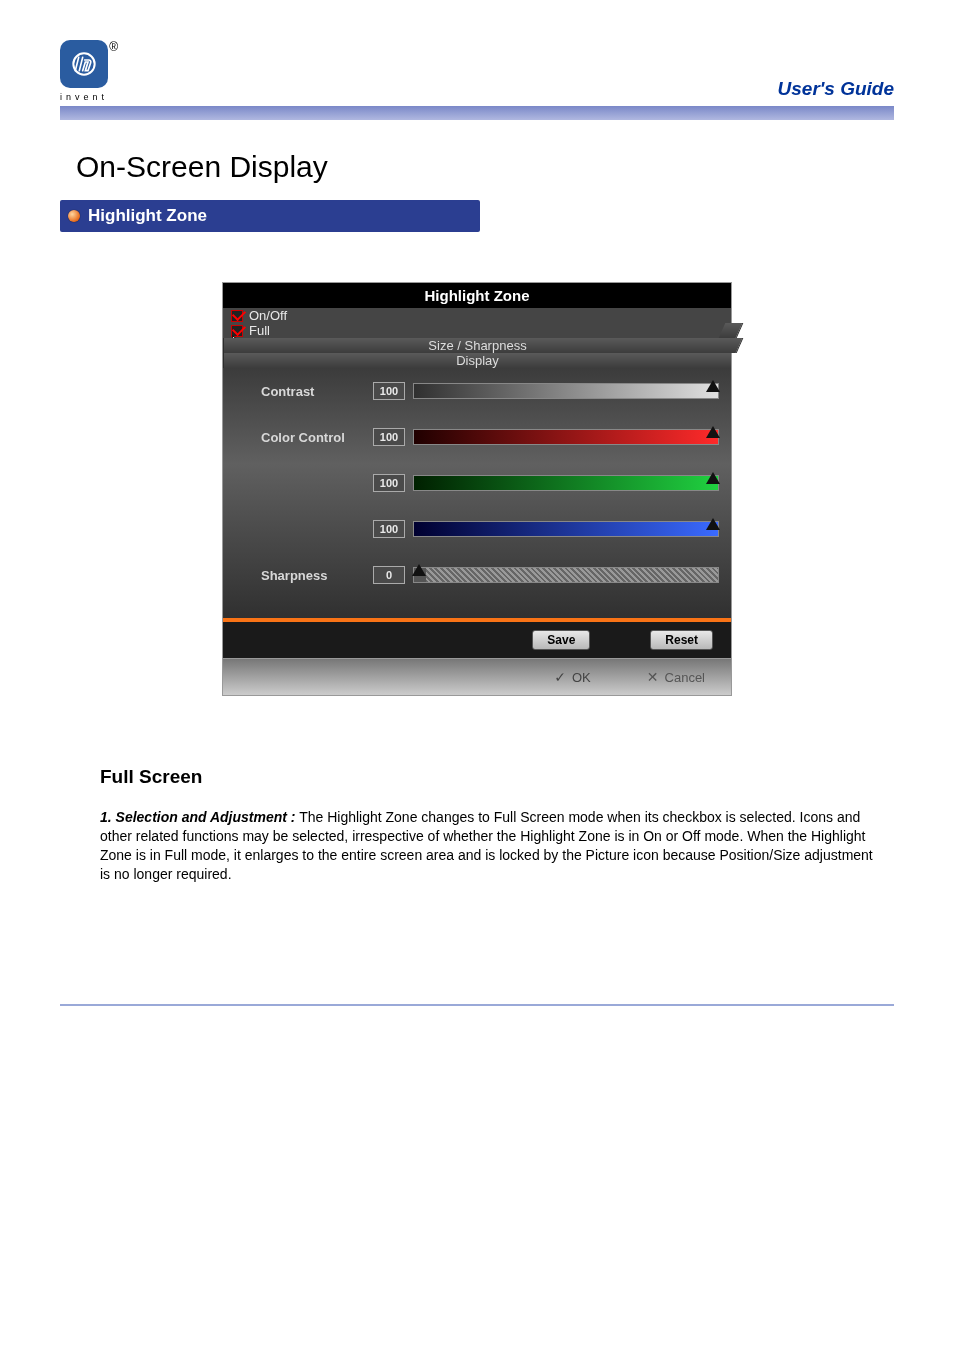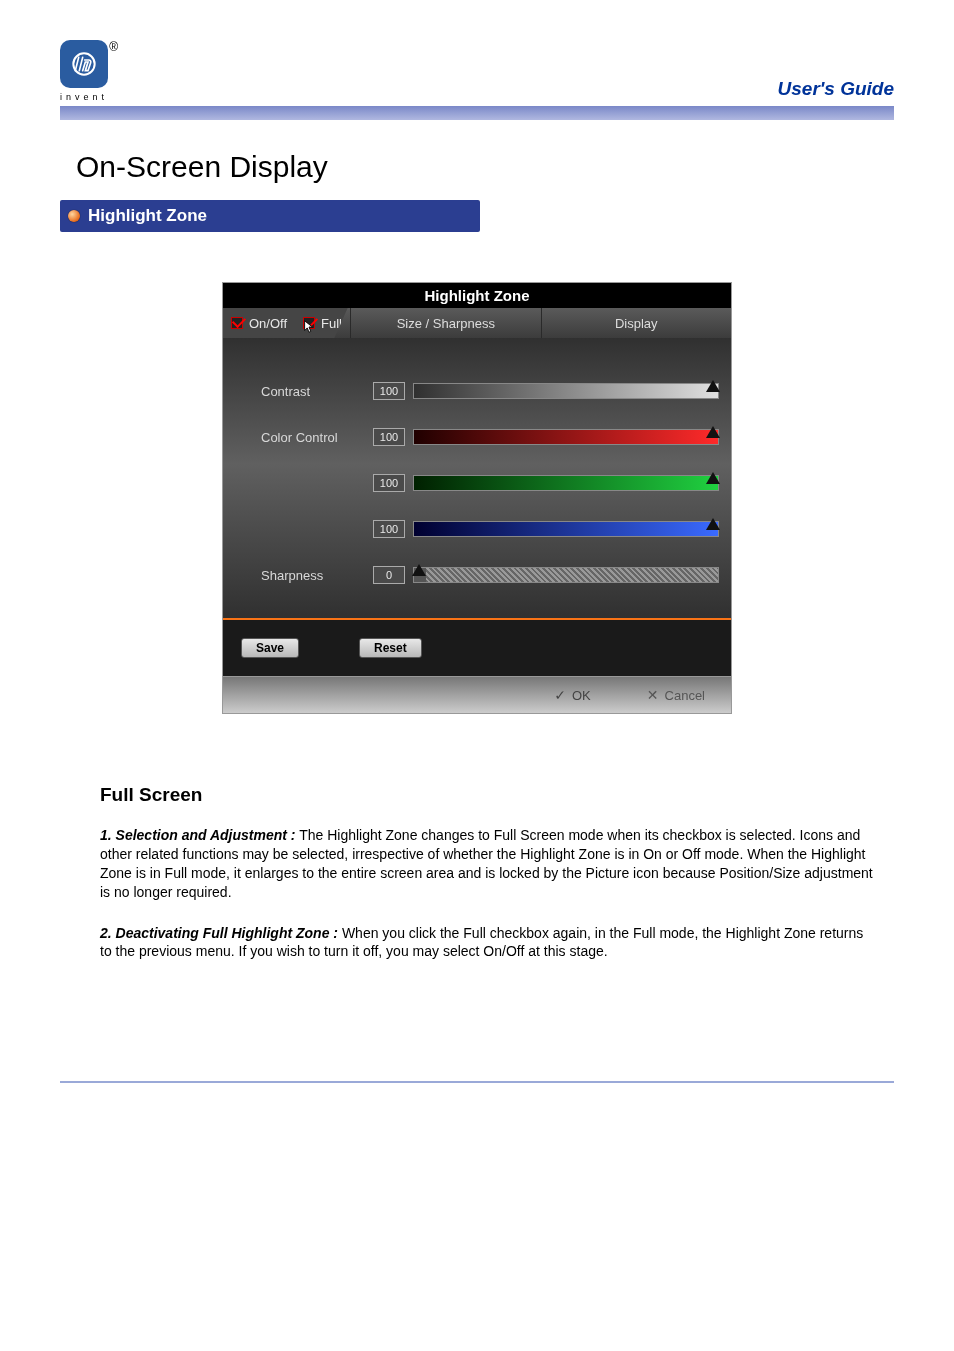--- a/index.html
+++ b/index.html
@@ -99,20 +99,21 @@
     text-align: center;
     padding: 4px 0;
     font-size: 15px;
   }
   .osd-tabs {
     display: flex;
     background: #454545;
     height: 30px;
     align-items: stretch;
     position: relative;
+    flex-direction: column;
   }
   .osd-check {
     display: flex;
     align-items: center;
     gap: 6px;
     color: #e8e8e8;
     font-size: 13px;
     padding: 0 8px;
   }
   .osd-check .box {
@@ -154,20 +155,21 @@
     position:absolute;
     right:-9px; top:0; bottom:0;
     width:18px;
     background: linear-gradient(to bottom, #5a5a5a, #3c3c3c);
     transform: skewX(-24deg);
     border-right:1px solid #2a2a2a;
   }
   .osd-body {
     background: linear-gradient(to bottom, #303030 0%, #606060 45%, #303030 100%);
     padding: 30px 12px 20px 20px;
+    font-weight: bold;
   }
   .osd-row {
     display: flex;
     align-items: center;
     height: 46px;
   }
   .osd-label {
     width: 130px;
     color: #d8d8d8;
     font-size: 13px;
@@ -209,23 +211,24 @@
   .osd-marker {
     position:absolute; right:-2px; top:-4px;
     width:0;height:0;
     border-left:7px solid transparent;
     border-right:7px solid transparent;
     border-bottom:12px solid #111;
   }
   .osd-marker.left { left:-2px; right:auto; }
   .osd-btnrow {
     background: #1a1a1a;
-    border-top:2px solid #f97316;
-    padding: 18px 18px;
+    border-top:4px solid #f97316;
+    padding: 8px 18px;
     display:flex;
+    justify-content:flex-end;
     gap: 60px;
   }
   .osd-btn {
     background: linear-gradient(to bottom,#e8e8e8,#b8b8b8);
     border:1px solid #555;
     border-radius:3px;
     padding:2px 14px;
     font-size:12px;
     font-weight:bold;
     color:#000;
@@ -379,19 +382,16 @@
         <span>Cancel</span>
       </div>
     </div>
   </div>
 
   <div class="content">
     <h3>Full Screen</h3>
     <p>
       <b>1. Selection and Adjustment :</b><span> The Highlight Zone changes to Full Screen mode when its checkbox is selected. Icons and other related functions may be selected, irrespective of whether the Highlight Zone is in On or Off mode. When the Highlight Zone is in Full mode, it enlarges to the entire screen area and is locked by the Picture icon because Position/Size adjustment is no longer required.</span>
     </p>
-    <p>
-      <b>2. Deactivating Full Highlight Zone :</b><span> When you click the Full checkbox again, in the Full mode, the Highlight Zone returns to the previous menu. If you wish to turn it off, you may select On/Off at this stage.</span>
-    </p>
   </div>
 
   <hr class="footer-rule">
 </div>
 
 </body></html>

